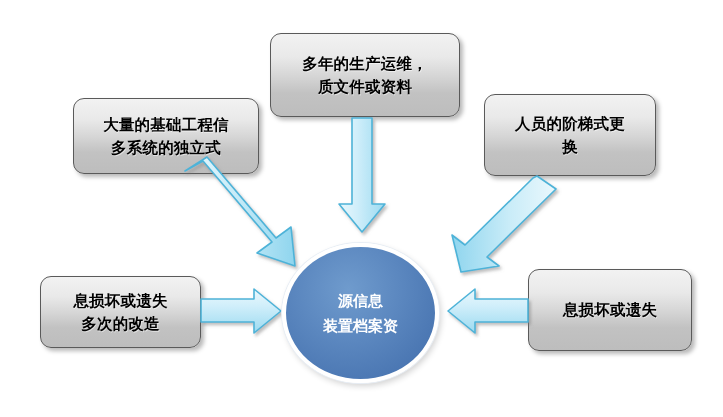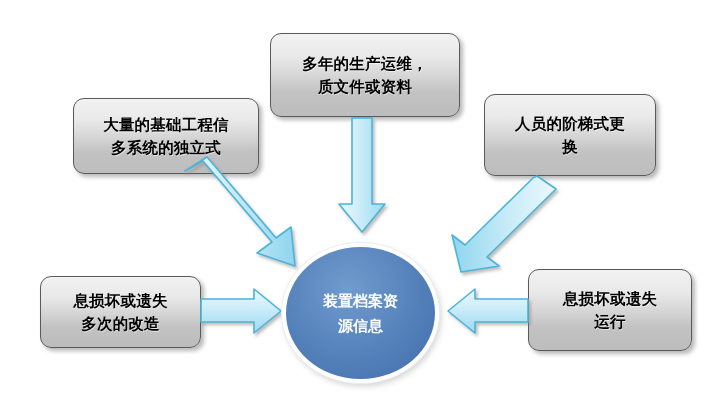--- a/index.html
+++ b/index.html
@@ -133,22 +133,22 @@
       <polygon points="201,299 254,299 254,289 281,311 254,333 254,322 201,322" fill="url(#gradHorz)" stroke="#4eb3d8" stroke-width="1.6" stroke-linejoin="round"></polygon>
     </g>
 
     <g filter="url(#arrowShadow)">
       <polygon points="528,299 475,299 475,289 448,311 475,333 475,322 528,322" fill="url(#gradHorz)" stroke="#4eb3d8" stroke-width="1.6" stroke-linejoin="round"></polygon>
     </g>
   </svg>
 
   <div id="center-circle">
     <span>
+      <span class="node-label">源信息</span>
       <span class="node-label">装置档案资</span>
-      <span class="node-label">源信息</span>
     </span>
   </div>
 
   <div class="node" id="node-top-center">
     <span>
       <span class="node-label">多年的生产运维，</span>
       <span class="node-label">质文件或资料</span>
     </span>
   </div>
 
@@ -169,17 +169,16 @@
   <div class="node" id="node-bottom-left">
     <span>
       <span class="node-label">息损坏或遗失</span>
       <span class="node-label">多次的改造</span>
     </span>
   </div>
 
   <div class="node" id="node-bottom-right">
     <span>
       <span class="node-label">息损坏或遗失</span>
-      <span class="node-label">运行</span>
     </span>
   </div>
 
 </div>
 
 </body></html>

